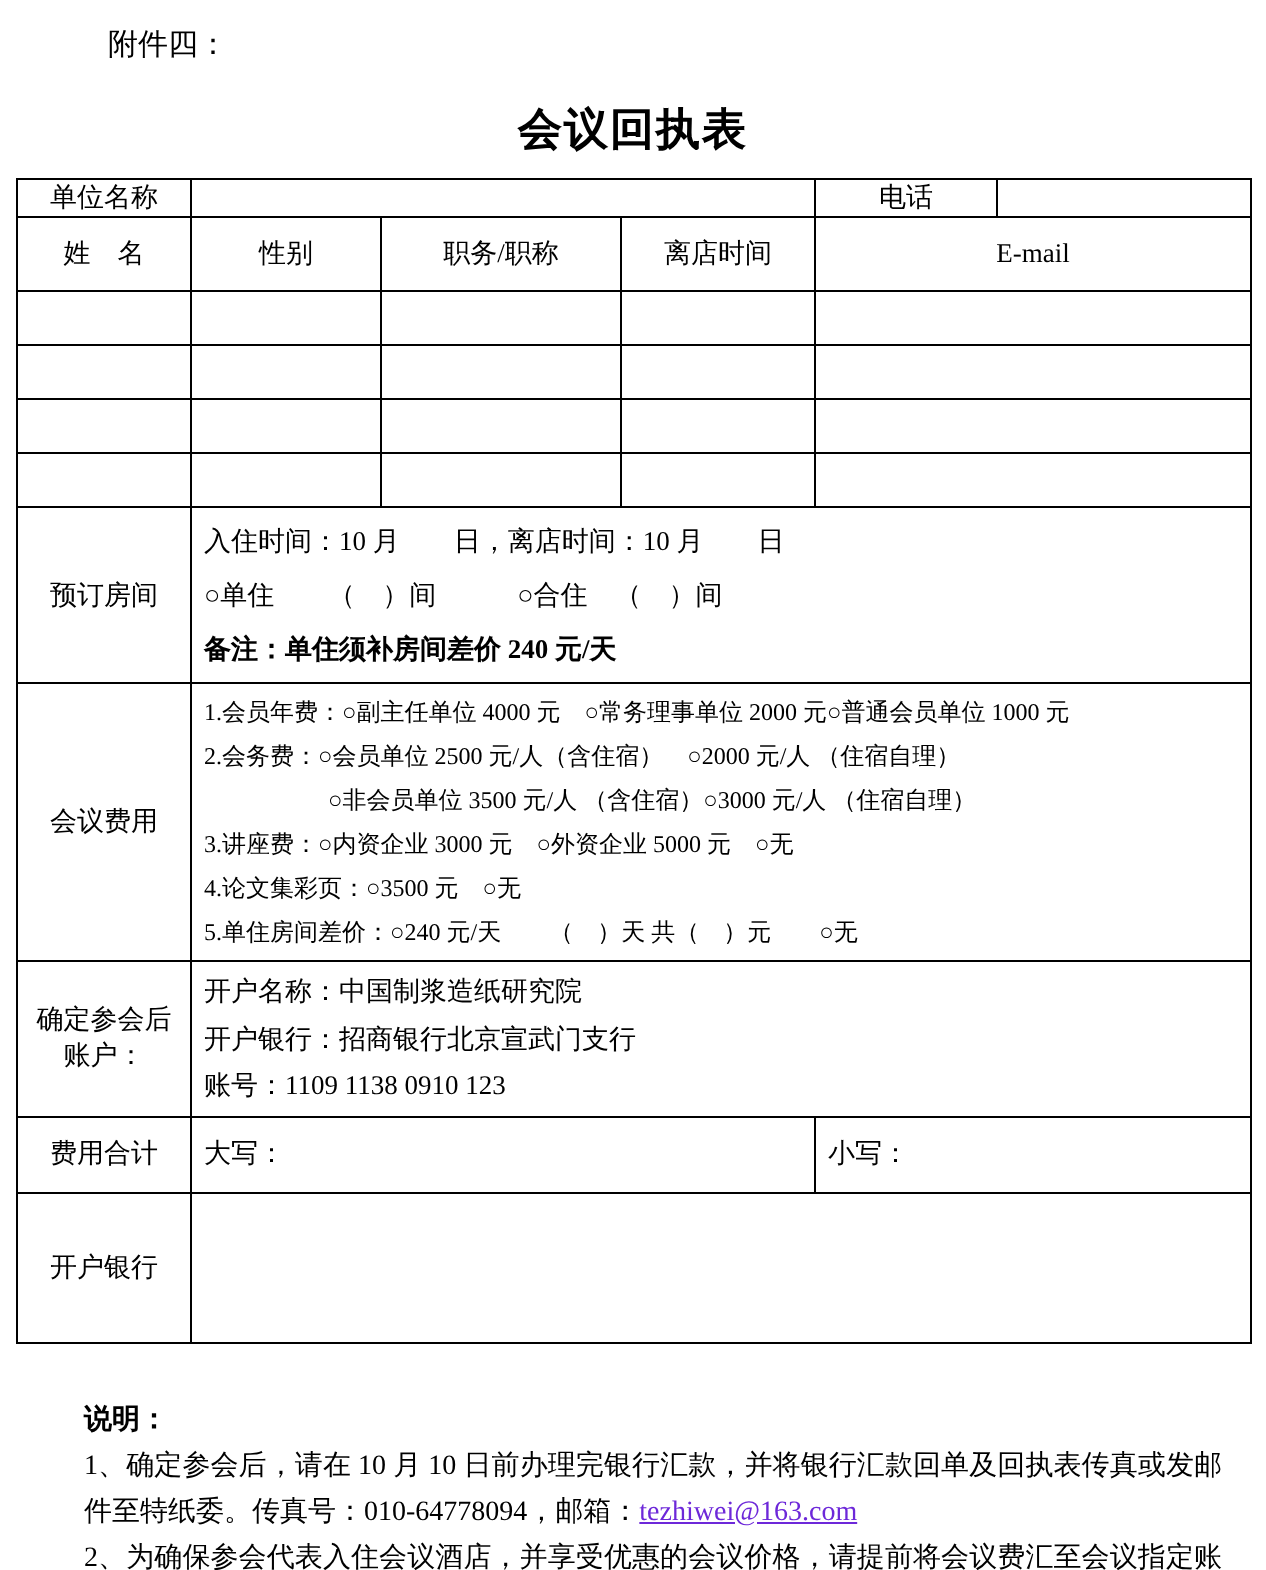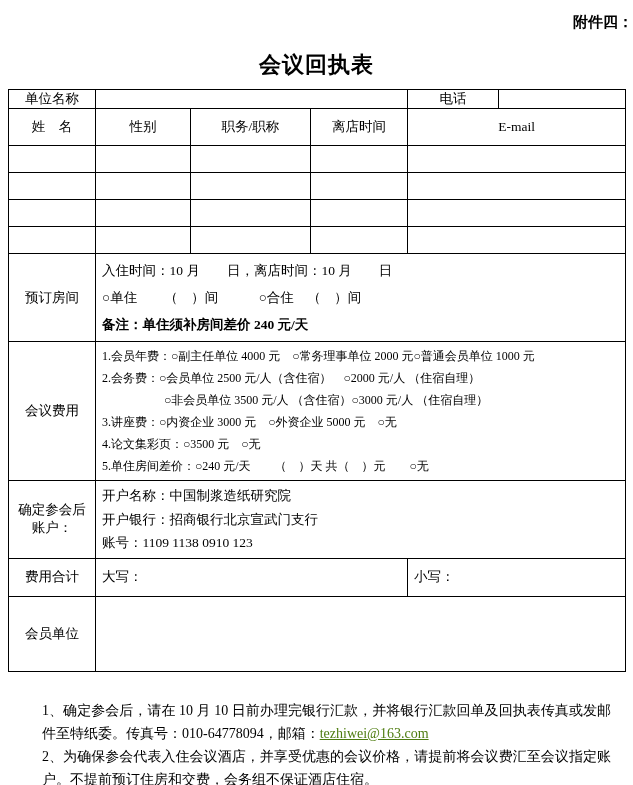--- a/index.html
+++ b/index.html
@@ -5,24 +5,23 @@
   * { margin: 0; padding: 0; box-sizing: border-box; }
   html, body { background: #ffffff; }
   body {
     width: 633px; height: 785px;
     font-family: "Liberation Serif", "DejaVu Serif", serif;
     color: #000000;
     position: relative;
     overflow: hidden;
   }
   .attachment {
-    font-weight: bold;
+    font-weight: normal;
     font-size: 15px;
     padding: 13px 0 0 54px;
-    text-align: right;
   }
   .doc-title {
     text-align: center;
     font-size: 22px;
     font-weight: bold;
     margin-top: 18px;
     letter-spacing: 1px;
   }
   table.reply-form {
     border-collapse: collapse;
@@ -44,21 +43,21 @@
   .fees-cell .line { line-height: 22px; font-size: 12px; }
   .fees-cell .indent { padding-left: 62px; }
   .acct-cell .line { line-height: 23.5px; }
   .notes {
     margin: 27px 22px 0 42px;
     font-size: 14px;
     line-height: 23px;
     text-align: justify;
   }
   .notes-heading { font-weight: bold; }
-  a.email-link { color: #4d7c0f; text-decoration: underline; }
+  a.email-link { color: #6d28d9; text-decoration: underline; }
 </style>
 </head>
 <body>
 
 <div class="attachment">附件四：</div>
 
 <div class="doc-title">会议回执表</div>
 
 <table class="reply-form">
   <colgroup>
@@ -148,22 +147,23 @@
     </td>
   </tr>
 
   <tr>
     <td class="lbl" style="height:38px">费用合计</td>
     <td class="content" colspan="3">大写：</td>
     <td class="content" colspan="2">小写：</td>
   </tr>
 
   <tr>
-    <td class="lbl" style="height:75px">会员单位</td>
+    <td class="lbl" style="height:75px">开户银行</td>
     <td class="content" colspan="5"></td>
   </tr>
 </tbody>
   </table>
 
 <div class="notes">
+  <div class="notes-heading">说明：</div>
   <div><span>1、确定参会后，请在 10 月 10 日前办理完银行汇款，并将银行汇款回单及回执表传真或发邮件至特纸委。传真号：010-64778094，邮箱：</span><a class="email-link" href="#">tezhiwei@163.com</a></div>
   <div>2、为确保参会代表入住会议酒店，并享受优惠的会议价格，请提前将会议费汇至会议指定账户。不提前预订住房和交费，会务组不保证酒店住宿。</div>
 </div>
 
 </body></html>

